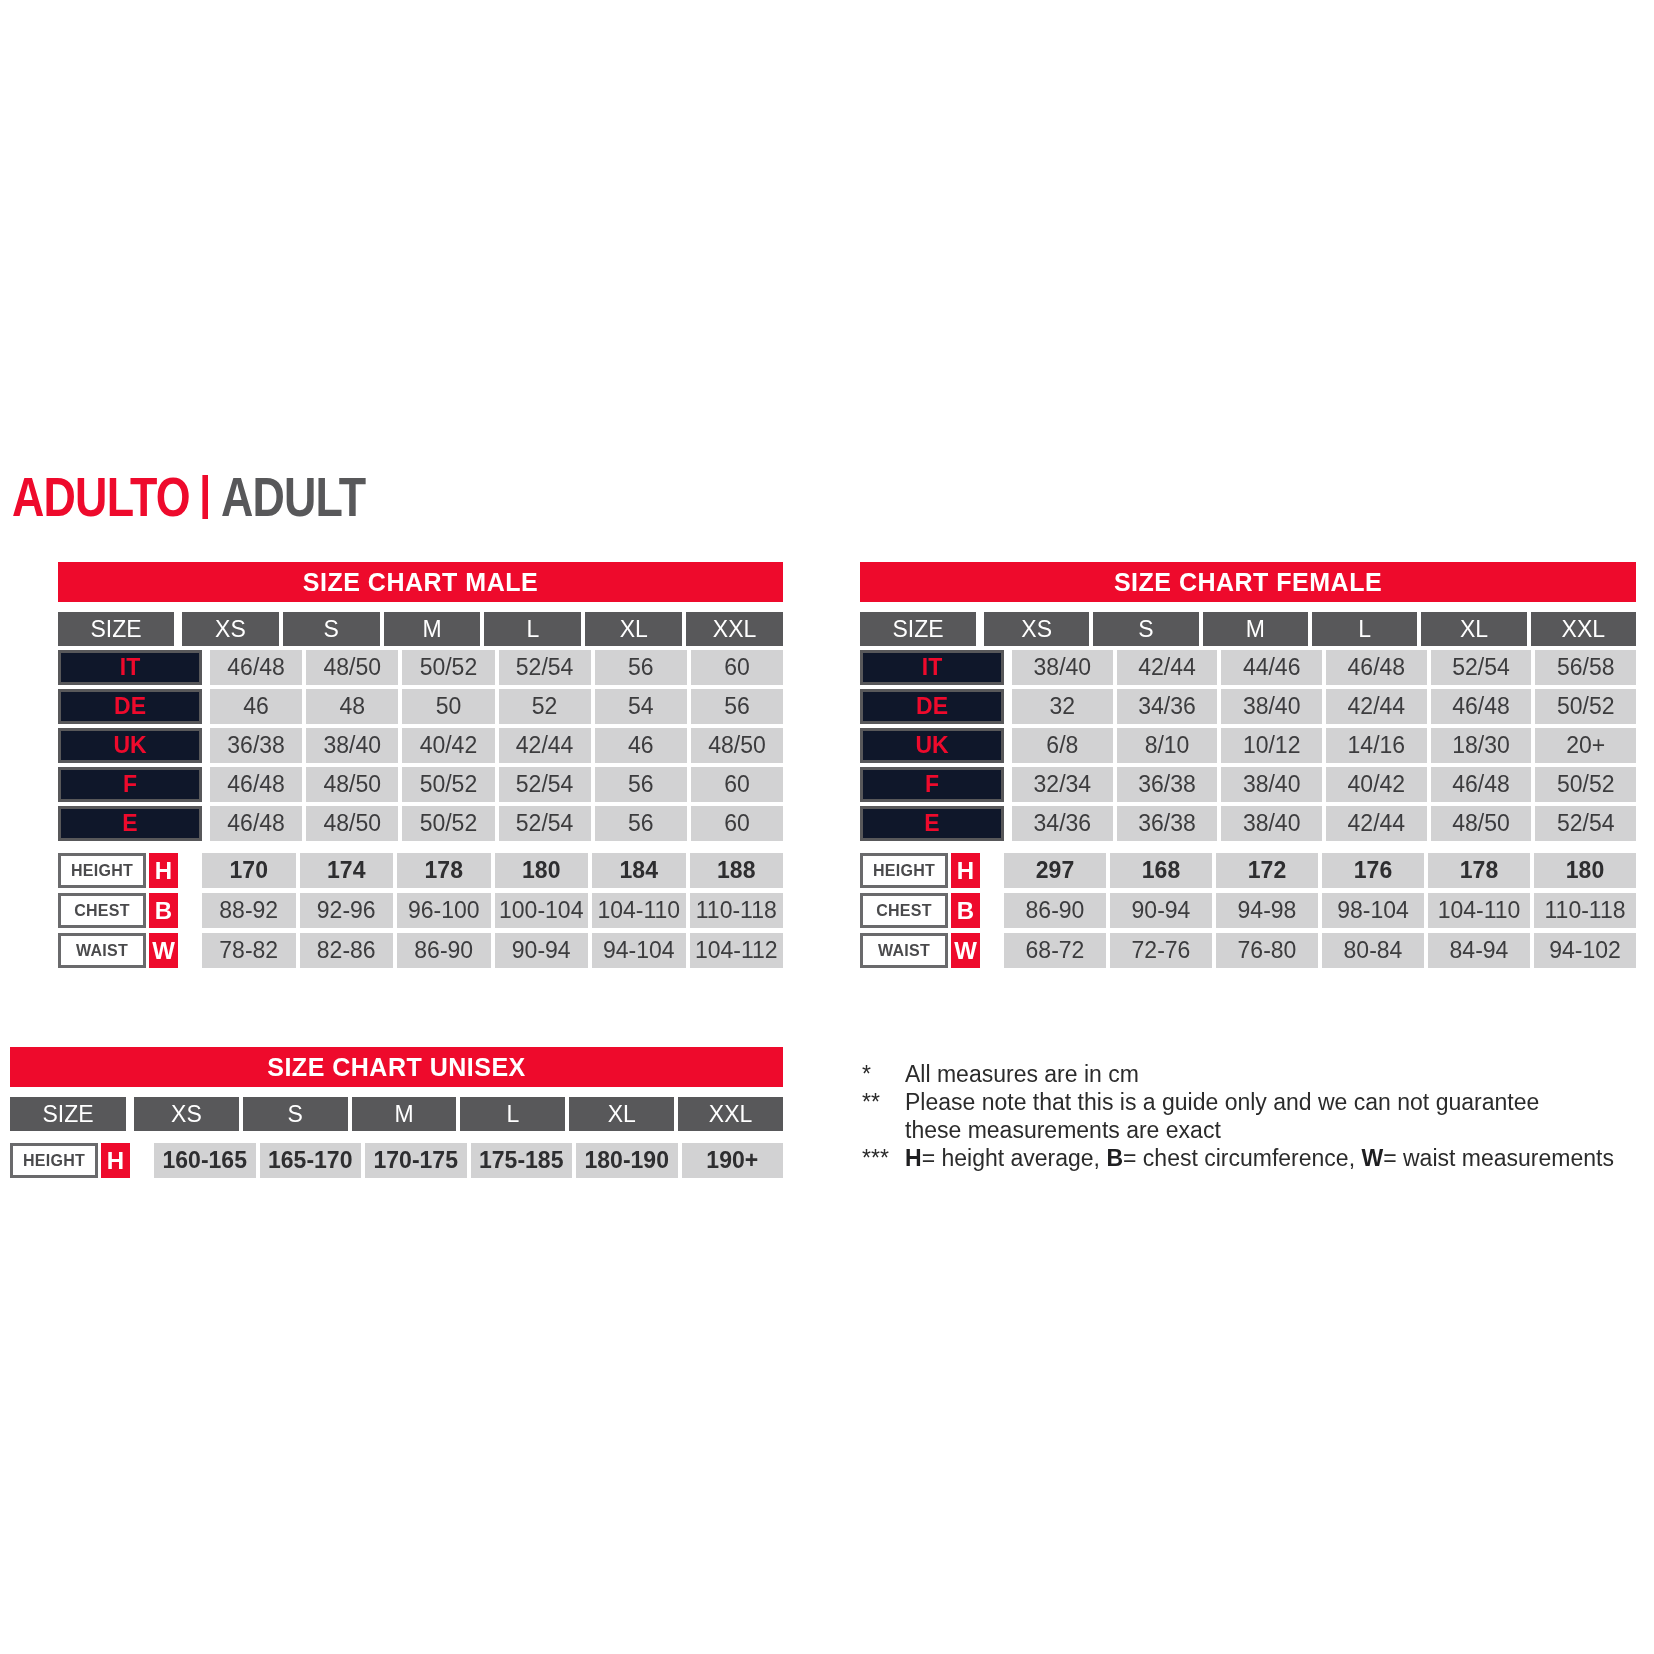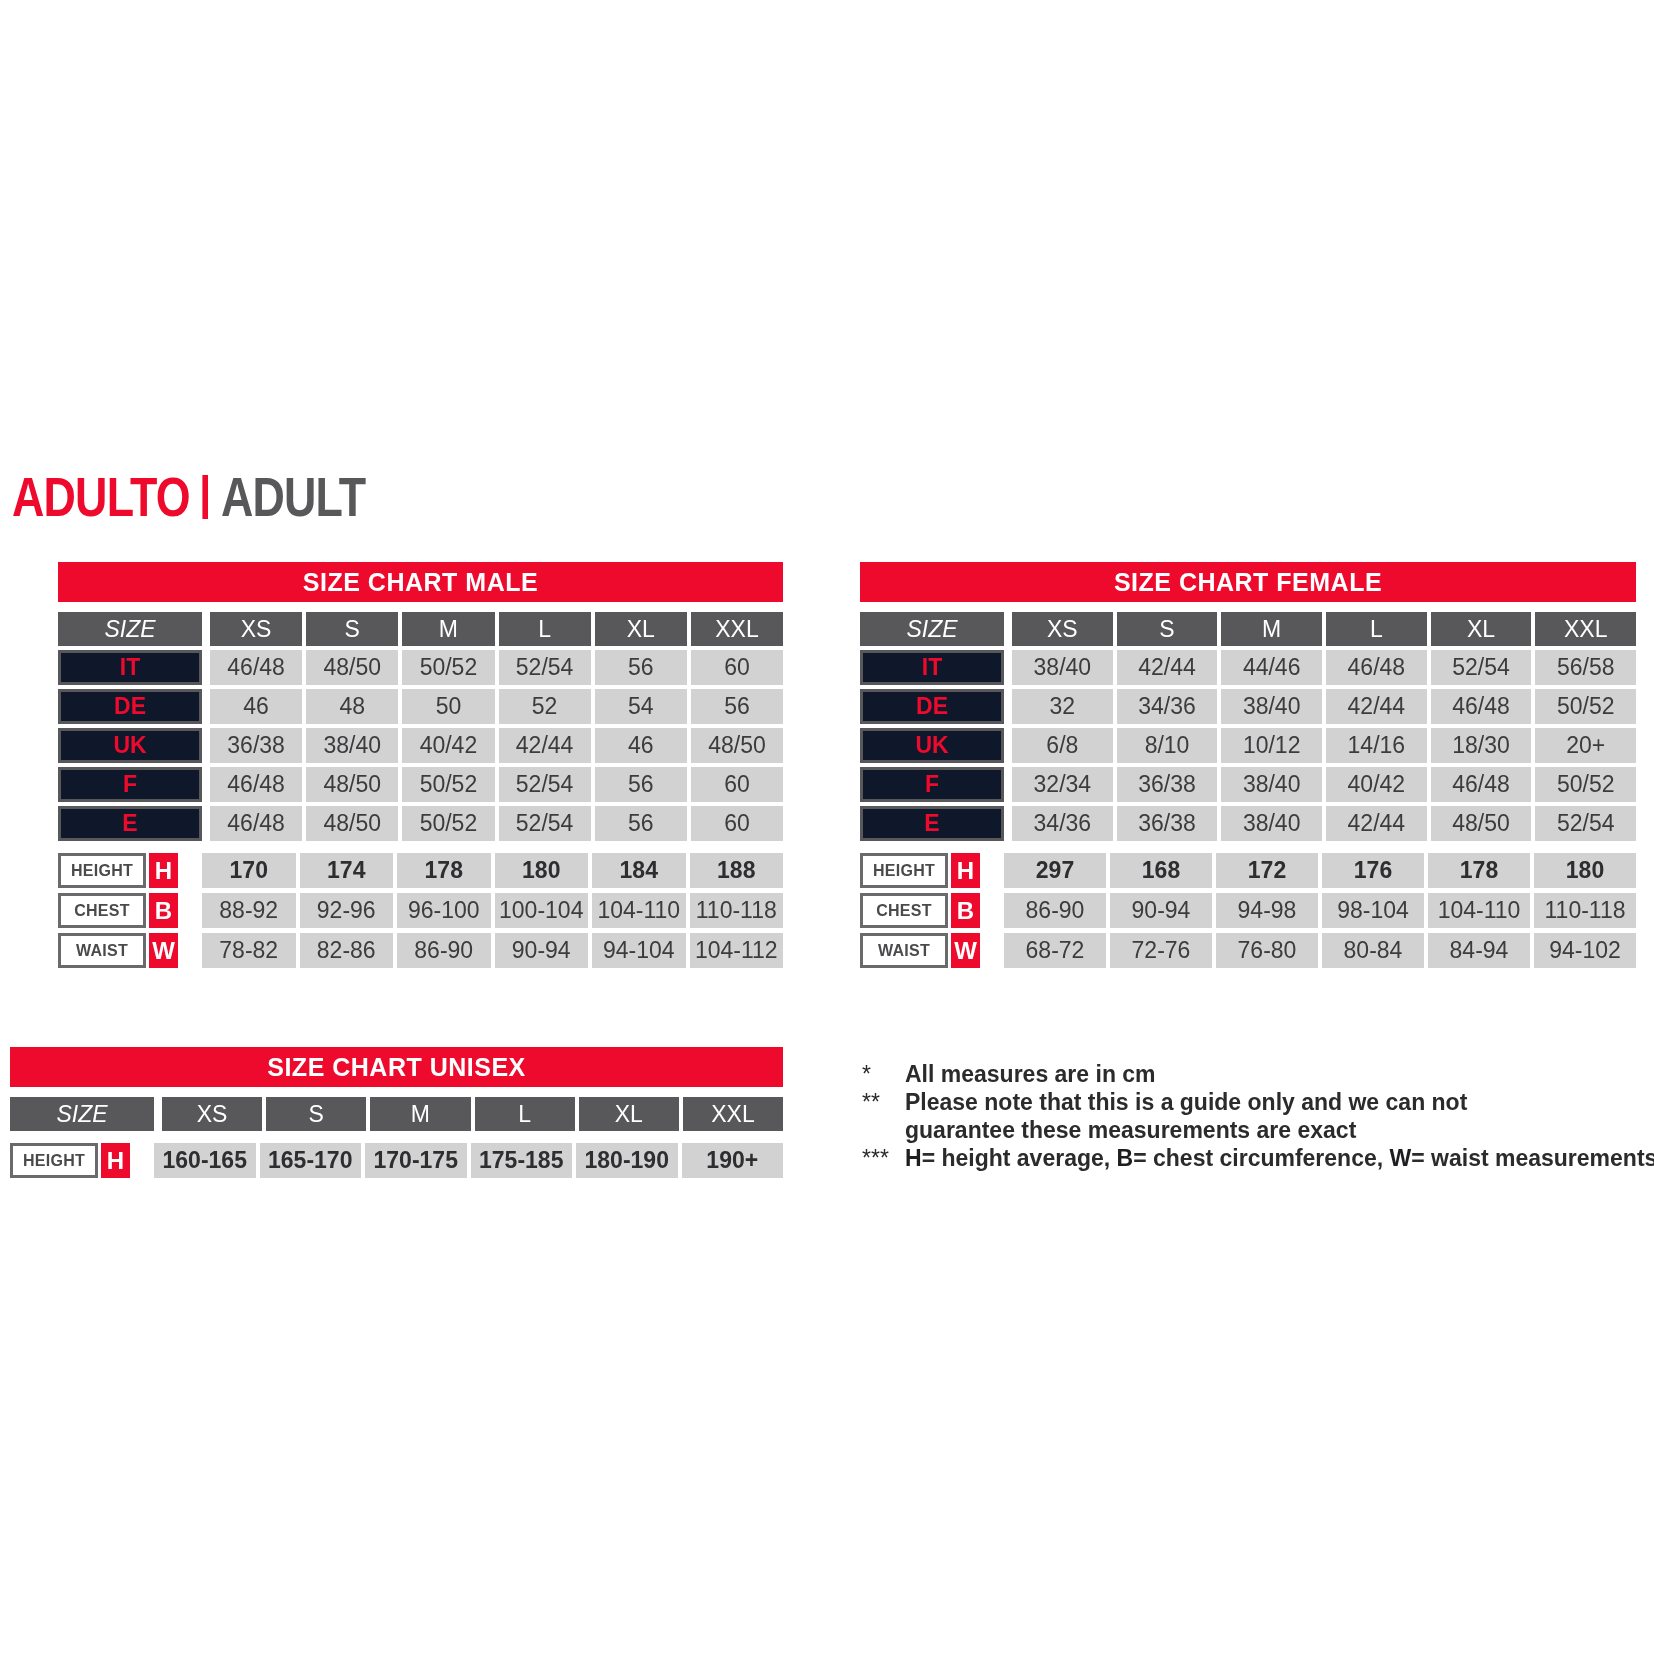--- a/index.html
+++ b/index.html
@@ -33,22 +33,22 @@
     display:flex;align-items:center;justify-content:center;
     font-weight:bold;font-size:25px;letter-spacing:0.5px;
   }
   .trow{display:flex;height:35px;}
   .trow.header{margin-top:10px;height:34px;}
   .trow.sizerow{margin-top:4px;}
   .trow.measrow{margin-top:5px;}
   .trow.measrow.firstmeas{margin-top:12px;}
   .labelcol{width:136px;flex:none;display:flex;align-items:stretch;}
   .hcell{
-    width:144px;flex:none;background:var(--dkgray);color:#fff;
-    display:flex;align-items:center;justify-content:center;font-size:23px;font-style:italic;
+    width:116px;flex:none;background:var(--dkgray);color:#fff;
+    display:flex;align-items:center;justify-content:center;font-size:23px;
   }
   .sizelabel{
     width:144px;flex:none;background:#0f172a;border:3px solid var(--dkgray);
     color:var(--red);font-weight:bold;font-size:23px;
     display:flex;align-items:center;justify-content:center;
   }
   .measlabel{
     width:88px;flex:none;background:#fff;border:3px solid #6a6a6c;
     color:#4a4a4c;font-weight:bold;font-size:16px;letter-spacing:0.3px;
     display:flex;align-items:center;justify-content:center;
@@ -62,21 +62,21 @@
     flex:1;margin-left:4px;background:var(--ltgray);color:var(--txt);
     font-size:23px;display:flex;align-items:center;justify-content:center;
   }
   .datacell.first{margin-left:8px;}
   .datacell.boldvals{font-weight:bold;color:#2e2e30;}
   .trow.header .datacell{background:var(--dkgray);color:#fff;}
   
   .footnotes{position:absolute;left:862px;top:1060px;width:700px;color:#2b2b2b;}
   .fnrow{display:flex;line-height:28px;font-size:23px;}
   .fnmarker{width:43px;flex:none;}
-  .fntext{flex:1;font-weight:bold;}
+  .fntext{flex:1;}
   .fnrow.nowrap .fntext{white-space:nowrap;}
   .fntext b{color:#1e1e20;}
 </style>
 </head>
 <body>
 
 <div class="page-title">
   <span class="t-primary">ADULTO</span><span class="t-sep"></span><span class="t-secondary">ADULT</span>
 </div>
 

